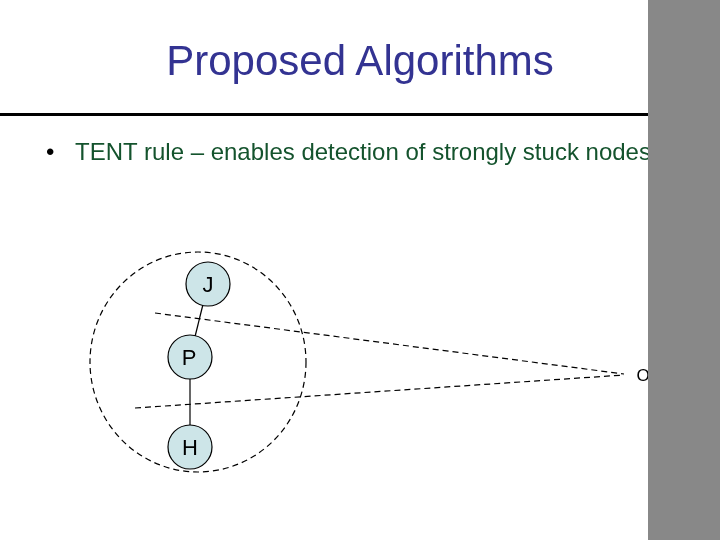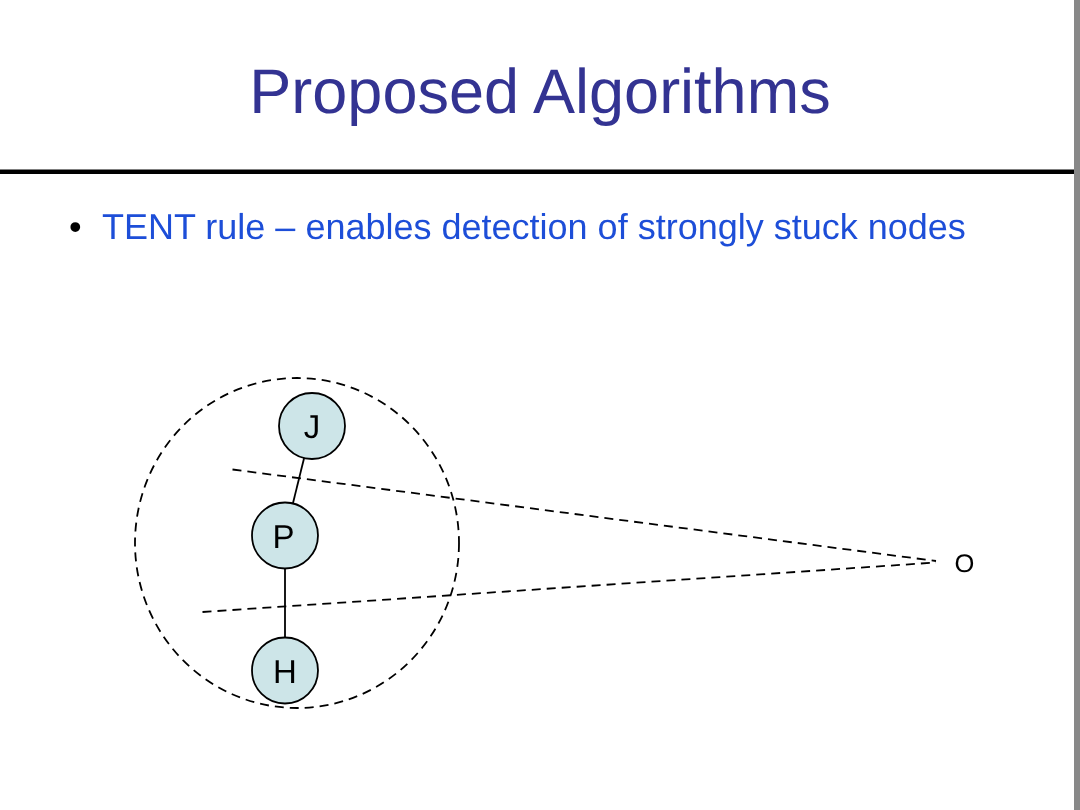--- a/index.html
+++ b/index.html
@@ -1,18 +1,18 @@
 <!DOCTYPE html>
 <html><head>
 <meta charset="utf-8">
 <style>
   html, body { margin: 0; padding: 0; background: #888; }
   .slide {
     position: relative;
-    width: 716px;
+    width: 648px;
     height: 540px;
     background: #ffffff;
     overflow: hidden;
     font-family: "Liberation Sans", sans-serif;
   }
   .title {
     position: absolute;
     top: 38px;
     left: 0;
     width: 720px;
@@ -43,22 +43,23 @@
   .bullet-marker {
     flex: none;
     width: 22px;
     font-size: 24px;
     line-height: 35px;
     color: #000000;
   }
   .bullet-text {
     font-size: 24px;
     line-height: 35px;
-    color: #1d4ed8;
+    color: #14532d;
     width: 590px;
+    text-align: center;
   }
   .diagram-svg {
     position: absolute;
     top: 0;
     left: 0;
     width: 720px;
     height: 540px;
   }
   .diagram-svg line,
   .diagram-svg ellipse,

